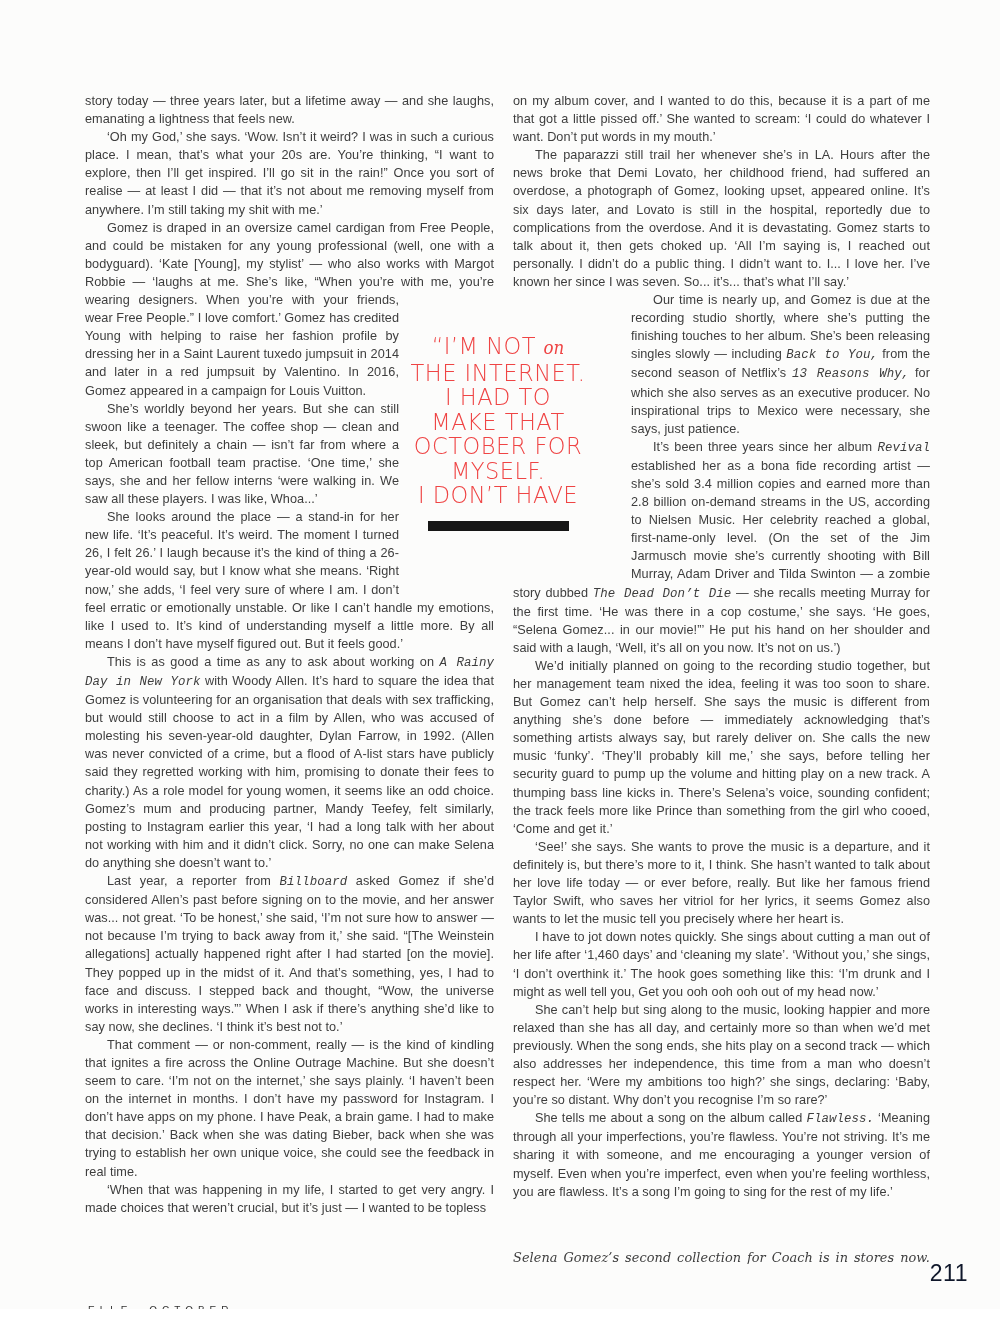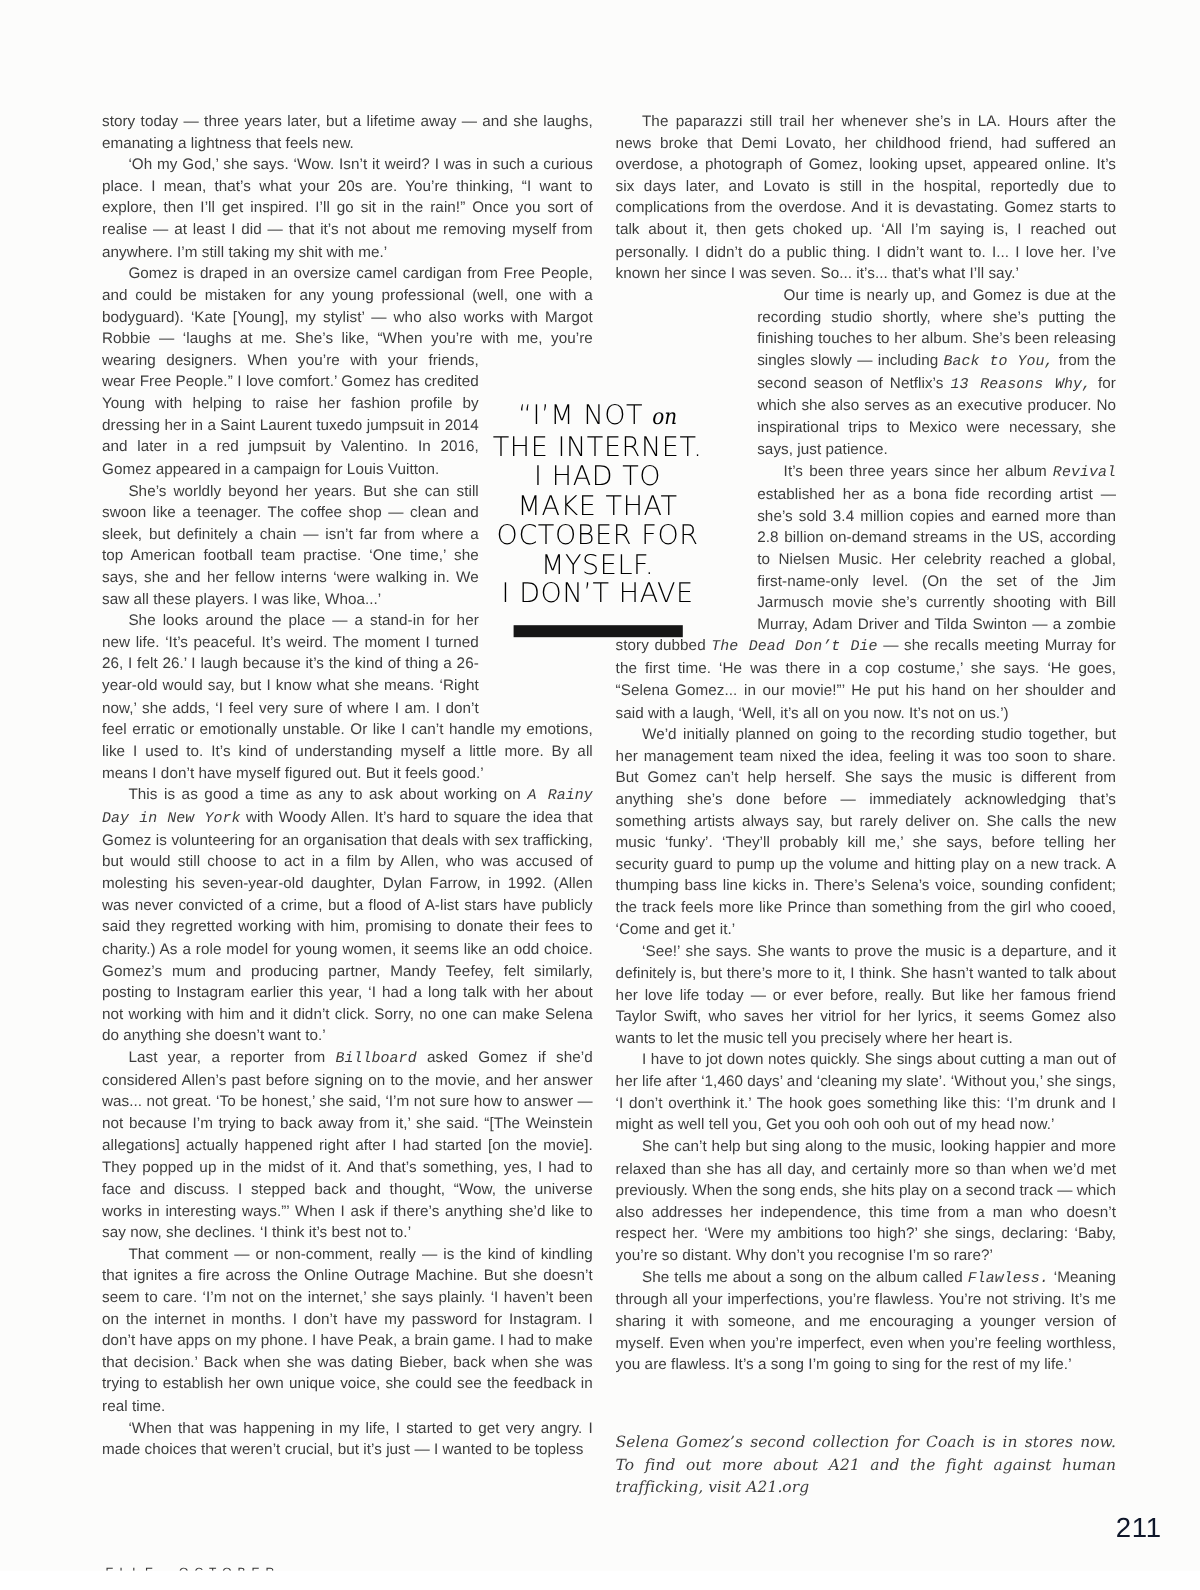--- a/index.html
+++ b/index.html
@@ -16,21 +16,21 @@
   .col-right{ left:513px; width:417px; }
   .para{ margin:0; }
   .para.ind{ text-indent:22px; }
   .ital-serif{ font-family:Liberation Mono, monospace; font-style:italic; font-size:0.98em; }
   .credit{ font-family:"DejaVu Serif", serif; font-style:italic; font-size:12.9px;margin-top:48px; }
   .wrap-spacer{ display:block; }
   .wr{ float:right; width:95px;  height:304px; }
   .wl{ float:left;  width:118px; height:290px; }
   .pullquote{
     position:absolute; left:390px; top:334px; width:216px;
-    text-align:center; color:#000000;
+    text-align:center; color:#ef4444;
     font-family:"DejaVu Sans", sans-serif; font-weight:200; font-stretch:semi-condensed;
     font-size:22.5px; line-height:24.5px; letter-spacing:0.5px;
   }
   .q-line{ white-space:nowrap; }
   .q-ital{
     font-family:"DejaVu Serif", serif; font-style:italic; font-weight:400;
     font-size:18.5px; letter-spacing:0;
   }
   .q-bar{ width:141px; height:10px; background:#161616; margin:13px auto 0 auto; }
   .footer-left{
@@ -66,20 +66,21 @@
         <div class="q-line">I HAD TO</div>
         <div class="q-line">MAKE THAT</div>
         <div class="q-line">OCTOBER FOR</div>
         <div class="q-line">MYSELF.</div>
         <div class="q-line">I DON’T HAVE</div>
       </div>
     <div class="q-bar" style="background: rgb(22, 22, 22);"></div>
   </div>
 
   <div class="col col-right">
+      <p class="para">on my album cover, and I wanted to do this, because it is a part of me that got a little pissed off.’ She wanted to scream: ‘I could do whatever I want. Don’t put words in my mouth.’</p>
       <p class="para ind">The paparazzi still trail her whenever she’s in LA. Hours after the news broke that Demi Lovato, her childhood friend, had suffered an overdose, a photograph of Gomez, looking upset, appeared online. It’s six days later, and Lovato is still in the hospital, reportedly due to complications from the overdose. And it is devastating. Gomez starts to talk about it, then gets choked up. ‘All I’m saying is, I reached out personally. I didn’t do a public thing. I didn’t want to. I... I love her. I’ve known her since I was seven. So... it’s... that’s what I’ll say.’</p>
       <p class="para ind"><span class="wrap-spacer wl"></span>Our time is nearly up, and Gomez is due at the recording studio shortly, where she’s putting the finishing touches to her album. She’s been releasing singles slowly — including <i class="ital-serif">Back to You,</i> from the second season of Netflix’s <i class="ital-serif">13 Reasons Why,</i> for which she also serves as an executive producer. No inspirational trips to Mexico were necessary, she says, just patience.</p>
       <p class="para ind">It’s been three years since her album <i class="ital-serif">Revival</i> established her as a bona fide recording artist — she’s sold 3.4 million copies and earned more than 2.8 billion on-demand streams in the US, according to Nielsen Music. Her celebrity reached a global, first-name-only level. (On the set of the Jim Jarmusch movie she’s currently shooting with Bill Murray, Adam Driver and Tilda Swinton — a zombie story dubbed <i class="ital-serif">The Dead Don’t Die</i> — she recalls meeting Murray for the first time. ‘He was there in a cop costume,’ she says. ‘He goes, “Selena Gomez... in our movie!”’ He put his hand on her shoulder and said with a laugh, ‘Well, it’s all on you now. It’s not on us.’)</p>
       <p class="para ind">We’d initially planned on going to the recording studio together, but her management team nixed the idea, feeling it was too soon to share. But Gomez can’t help herself. She says the music is different from anything she’s done before — immediately acknowledging that’s something artists always say, but rarely deliver on. She calls the new music ‘funky’. ‘They’ll probably kill me,’ she says, before telling her security guard to pump up the volume and hitting play on a new track. A thumping bass line kicks in. There’s Selena’s voice, sounding confident; the track feels more like Prince than something from the girl who cooed, ‘Come and get it.’</p>
       <p class="para ind">‘See!’ she says. She wants to prove the music is a departure, and it definitely is, but there’s more to it, I think. She hasn’t wanted to talk about her love life today — or ever before, really. But like her famous friend Taylor Swift, who saves her vitriol for her lyrics, it seems Gomez also wants to let the music tell you precisely where her heart is.</p>
       <p class="para ind">I have to jot down notes quickly. She sings about cutting a man out of her life after ‘1,460 days’ and ‘cleaning my slate’. ‘Without you,’ she sings, ‘I don’t overthink it.’ The hook goes something like this: ‘I’m drunk and I might as well tell you, Get you ooh ooh ooh out of my head now.’</p>
       <p class="para ind">She can’t help but sing along to the music, looking happier and more relaxed than she has all day, and certainly more so than when we’d met previously. When the song ends, she hits play on a second track — which also addresses her independence, this time from a man who doesn’t respect her. ‘Were my ambitions too high?’ she sings, declaring: ‘Baby, you’re so distant. Why don’t you recognise I’m so rare?’</p>
       <p class="para ind">She tells me about a song on the album called <i class="ital-serif">Flawless.</i> ‘Meaning through all your imperfections, you’re flawless. You’re not striving. It’s me sharing it with someone, and me encouraging a younger version of myself. Even when you’re imperfect, even when you’re feeling worthless, you are flawless. It’s a song I’m going to sing for the rest of my life.’</p>
       <p class="para credit">Selena Gomez’s second collection for Coach is in stores now. To find out more about A21 and the fight against human trafficking, visit A21.org</p>
     </div>

